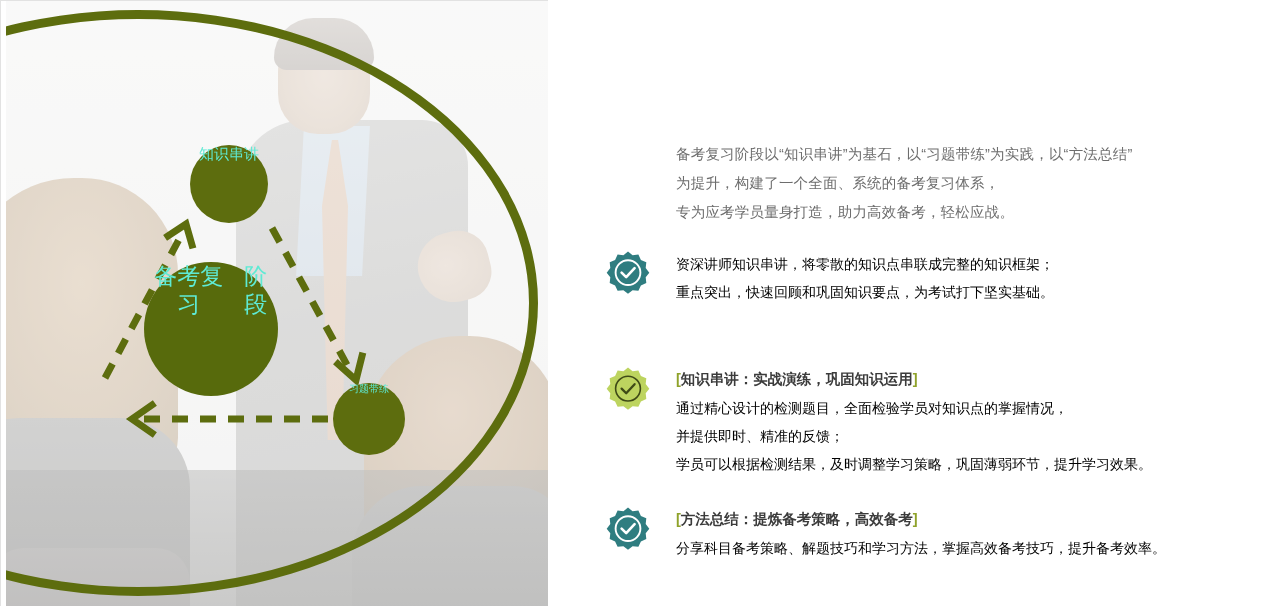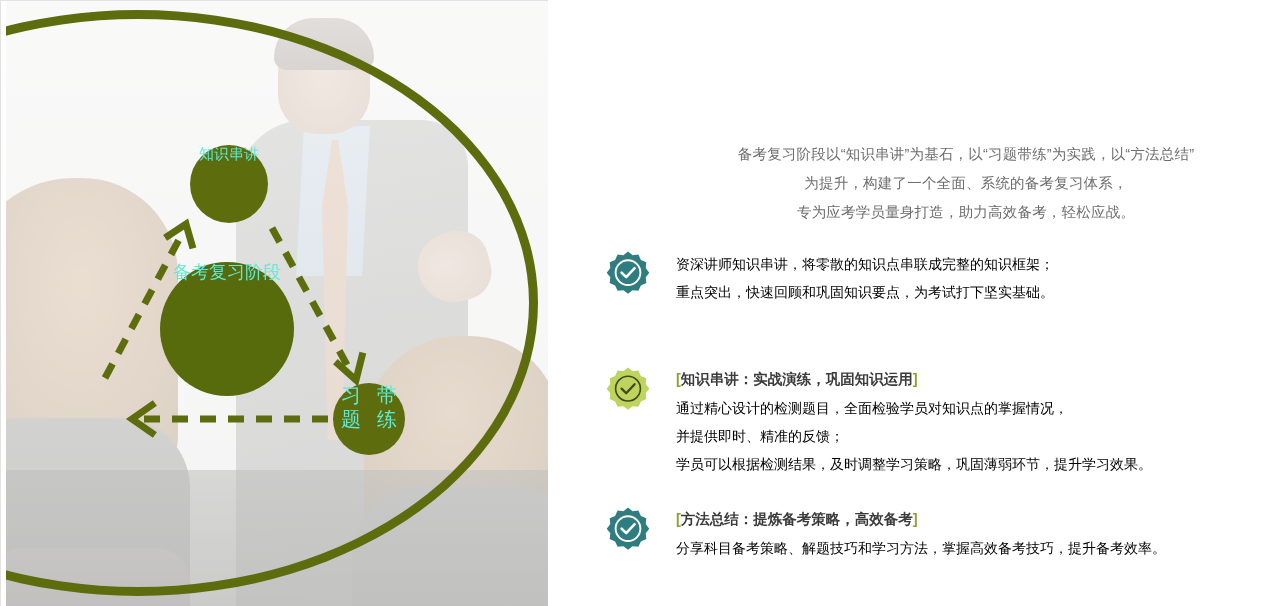--- a/index.html
+++ b/index.html
@@ -117,35 +117,35 @@
   .diagram svg{position:absolute;left:0;top:0;}
   .node{
     position:absolute;border-radius:50%;
     background:#5d6d0e;
     color:#5eead4;
     display:flex;flex-direction:row;align-items:flex-start;justify-content:center;
     text-align:center;line-height:1.22;
     font-weight:400;
   }
   .node-center{
-    left:160px;top:262px;width:134px;height:134px;font-size:18px;
+    left:144px;top:262px;width:134px;height:134px;font-size:23px;
     background:#576a0c;
   }
   .node-top{left:190px;top:145px;width:78px;height:78px;font-size:15px;}
-  .node-br{left:333px;top:383px;width:72px;height:72px;font-size:20px;}
+  .node-br{left:333px;top:383px;width:72px;height:72px;font-size:10px;}
   .node-bl{left:56px;top:383px;width:72px;height:72px;font-size:15px;}
   .node span{display:block;}
 
   
   .content{
     position:absolute;left:600px;top:0;width:678px;height:606px;
   }
   .intro{
     position:absolute;left:76px;top:140px;width:580px;
-    font-size:14.5px;color:#6d6d6d;line-height:2.0;letter-spacing:0.2px;text-align:center;
+    font-size:14.5px;color:#6d6d6d;line-height:2.0;letter-spacing:0.2px;
   }
   .intro p{margin:0;white-space:pre-line;}
 
   .section{position:absolute;left:0;width:678px;}
   .sec1{top:250px;}
   .sec2{top:366px;}
   .sec3{top:506px;}
 
   .badge{
     position:absolute;left:6px;top:0;width:44px;height:44px;

